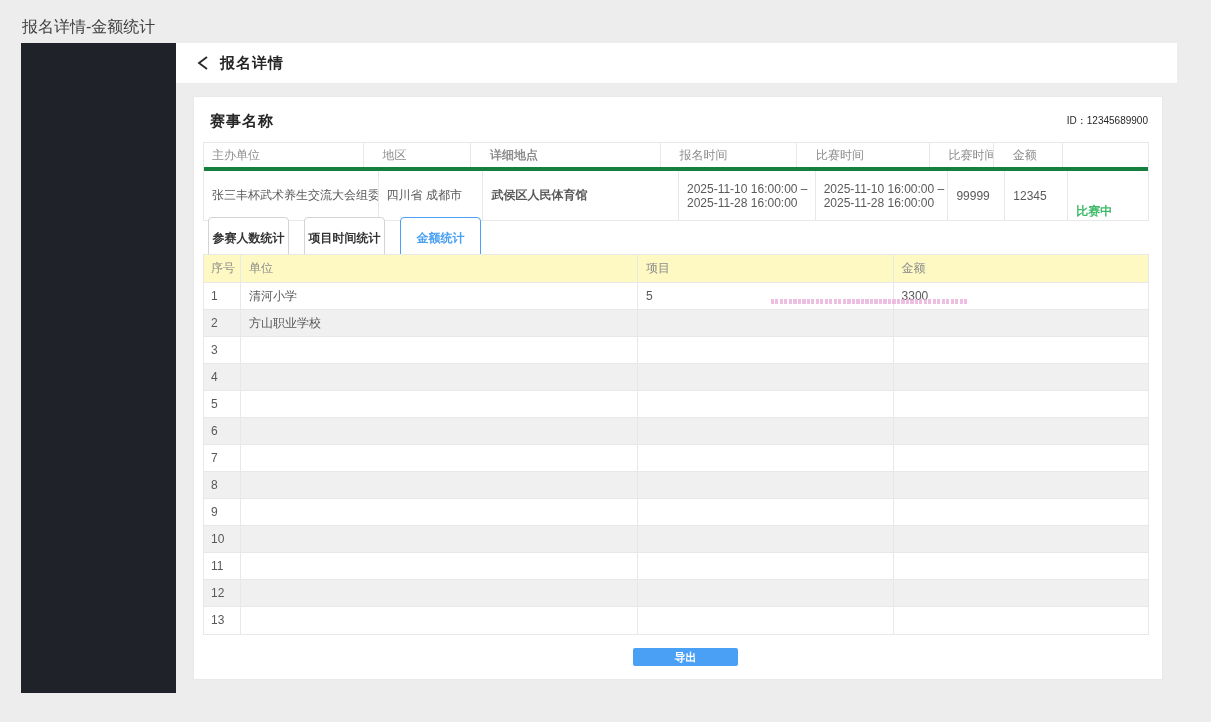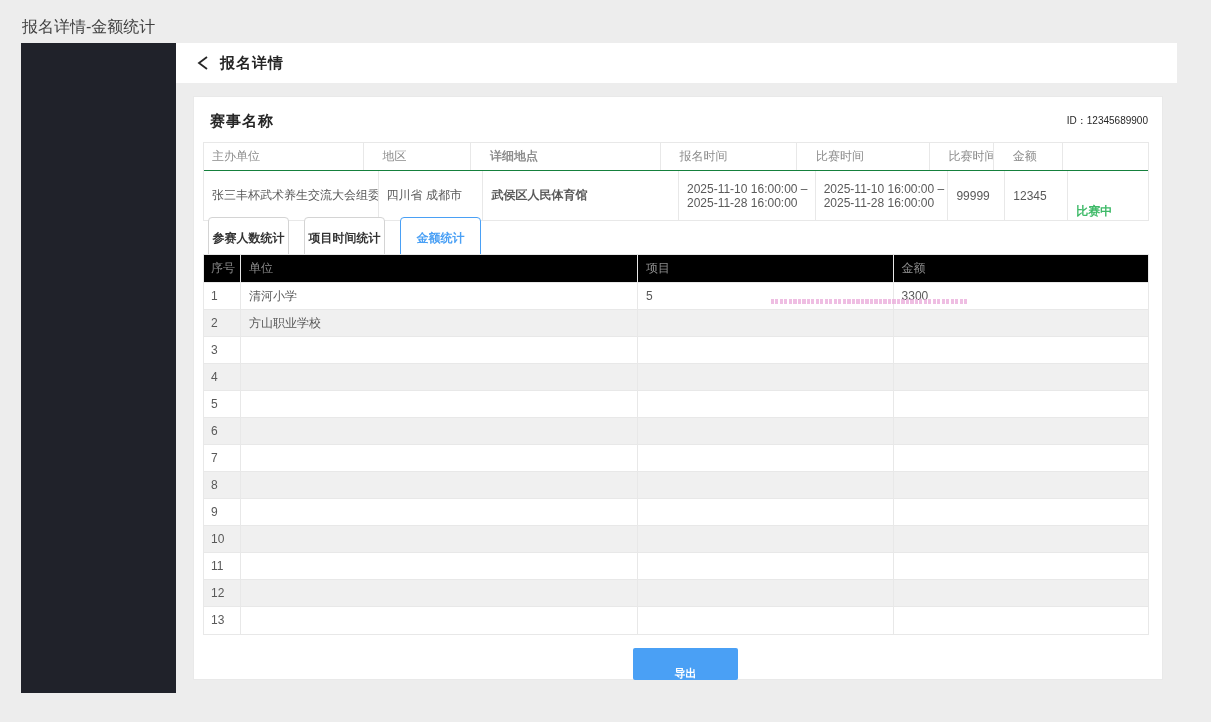--- a/index.html
+++ b/index.html
@@ -47,21 +47,21 @@
   .section-title { font-size:15px; font-weight:bold; color:#262626; letter-spacing:1px; }
   .event-id { font-size:10px; color:#262626; }
 
   
   .event-table {
     position:absolute; left:9px; top:45px; width:946px;
     border:1px solid #e8e8e8;
     font-size:12px;
   }
   .erow { display:flex; }
-  .erow.head { height:28px; line-height:27px; color:#8c8c8c; border-bottom:1px solid #15803d;gap:11px; }
+  .erow.head { height:28px; line-height:27px; color:#8c8c8c; border-bottom:4px solid #15803d;gap:11px; }
   .erow.data { min-height:34px; color:#595959; }
   .ecell { padding:0 8px; border-right:1px solid #e8e8e8; overflow:hidden; white-space:nowrap; display:flex; flex-direction:column; justify-content:center; }
   .erow .ecell:last-child { border-right:none; }
   .ec0 { width:175px; } .ec1 { width:105px; } .ec2 { width:196px;font-weight:bold; }
   .ec3 { width:137px; } .ec4 { width:133px; } .ec5 { width:57px; }
   .ec6 { width:63px; }  .ec7 { width:80px;margin-top:32px; }
   .erow.data .ec3 div, .erow.data .ec4 div { line-height:14px; }
   .status-text { color:#3eba68; font-weight:bold; }
 
   
@@ -75,21 +75,21 @@
     padding:0;
   }
   .tab-btn.active { border-color:#4aa0f5; color:#4aa0f5; }
 
   
   .stats-table {
     position:absolute; left:9px; top:157px; width:946px;
     border:1px solid #e8e8e8; font-size:12px;
   }
   .srow { display:flex; height:27px; line-height:26px; border-bottom:1px solid #e8e8e8; background:#ffffff; }
-  .srow.head { height:28px; line-height:27px; background:#000000; color:#8c8c8c; }
+  .srow.head { height:28px; line-height:27px; background:#fef9c3; color:#8c8c8c; }
   .stats-body .srow:nth-child(even) { background:#f0f0f0; }
   .stats-body .srow:last-child { border-bottom:none; }
   .scell { padding:0 8px; border-right:1px solid #e8e8e8; overflow:hidden; white-space:nowrap; color:#595959; }
   .srow .scell:last-child { border-right:none; }
   .sc0 { width:37px; padding:0 0 0 7px; } .sc1 { width:398px; } .sc2 { width:256px; } .sc3 { width:255px; }
   .srow.head .scell { color:#8c8c8c; }
 
   .pink-watermark {
     position:absolute; left:577px; top:202px; width:197px; height:5px;
     background:repeating-linear-gradient(90deg,
@@ -97,21 +97,21 @@
     opacity:0.75;
   }
 
   .export-btn {
     position:absolute; left:439px; top:551px;
     width:105px; height:18px;
     background:#4aa0f5; color:#ffffff;
     border:none; border-radius:2px;
     font-family:"Liberation Sans", sans-serif;
     font-size:11px; font-weight:bold; line-height:18px; text-align:center;
-    cursor:pointer; padding:16px;
+    cursor:pointer; padding:0;
   }
 </style>
 </head>
 <body>
 
 <div class="page-title">报名详情-金额统计</div>
 
 <div class="sidebar"></div>
 
 <div class="topbar">

